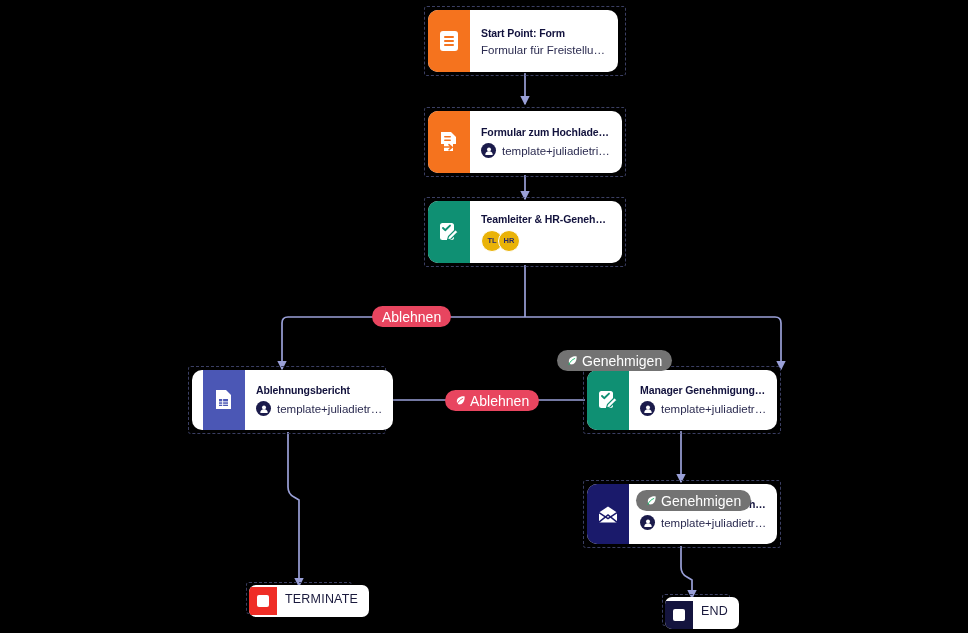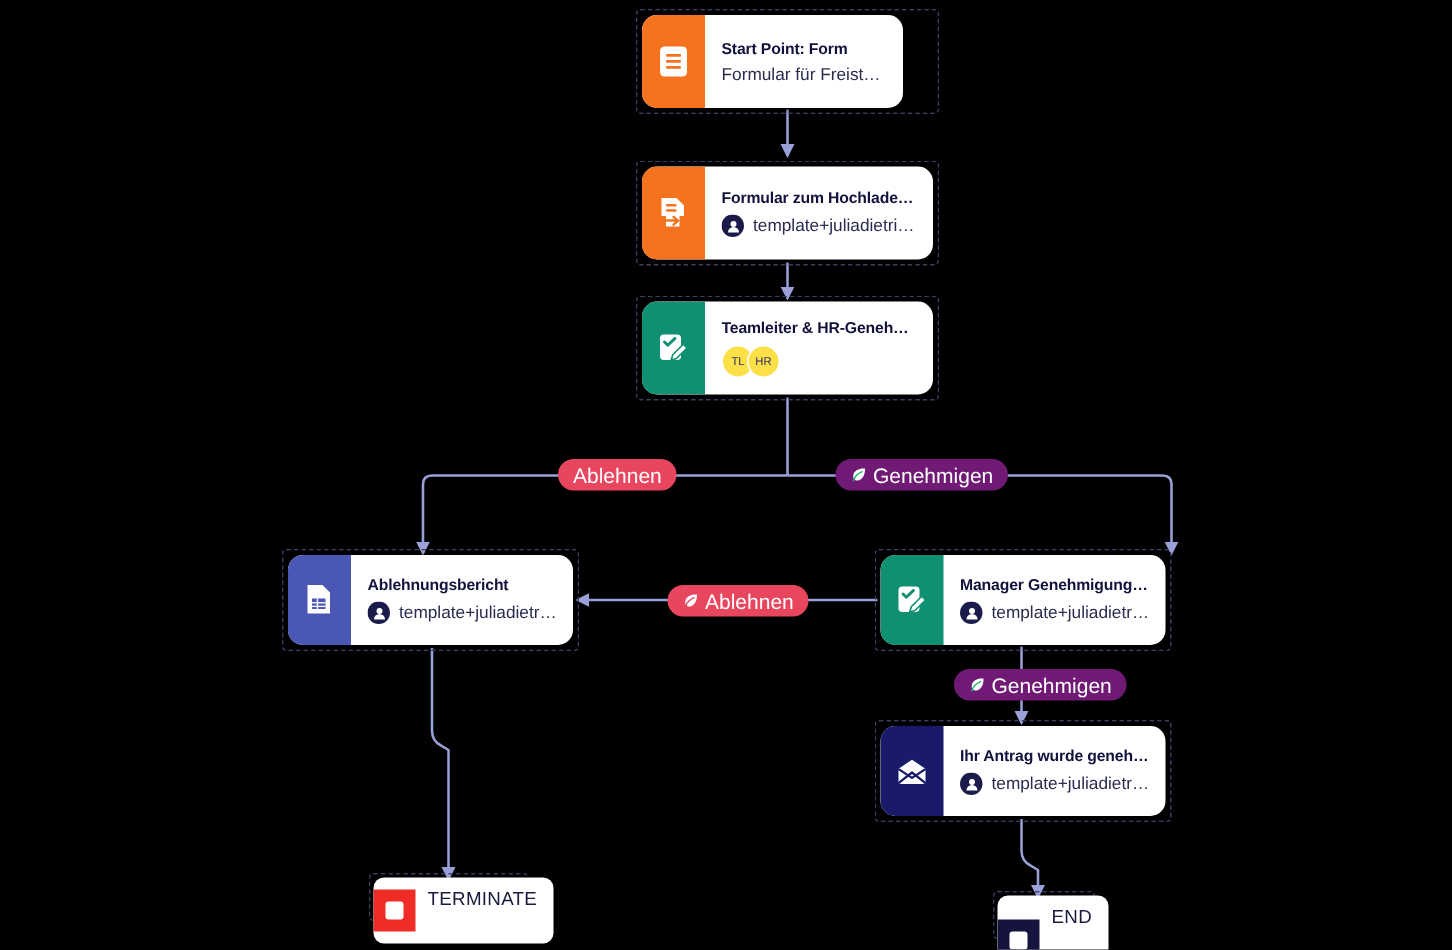--- a/index.html
+++ b/index.html
@@ -94,24 +94,24 @@
     justify-content: center;
   }
   .chips {
     display: flex;
     align-items: center;
   }
   .chip {
     width: 20px;
     height: 20px;
     border-radius: 50%;
-    background: #fde047;
+    background: #eab308;
     color: #2d2d66;
     font-size: 7.5px;
-    font-weight: normal;
+    font-weight: bold;
     display: flex;
     align-items: center;
     justify-content: center;
     border: 1px solid #ffffff;
   }
   .chip + .chip { margin-left: -5px; }
 
   
   .pill {
     position: absolute;
@@ -120,21 +120,21 @@
     display: flex;
     align-items: center;
     gap: 4px;
     padding: 0 10px;
     font-size: 14px;
     color: #ffffff;
     white-space: nowrap;
     box-sizing: border-box;
   }
   .pill-reject { background: #e8455f; }
-  .pill-approve { background: #701a75; }
+  .pill-approve { background: #737373; margin-top: 44px; }
 
   
   .terminal {
     position: absolute;
     display: flex;
     align-items: center;
     background: #ffffff;
     border-radius: 7px;
     overflow: hidden;
     box-shadow: 0 1px 3px rgba(0,0,0,0.4);
@@ -146,21 +146,21 @@
     align-items: center;
     justify-content: center;
   }
   .terminal-icon .sq {
     width: 12px;
     height: 12px;
     background: #ffffff;
     border-radius: 2px;
   }
   .terminal-label {
-    padding: 0 11px 16px 8px;
+    padding: 0 11px 4px 8px;
     font-size: 12.5px;
     color: #1a1a3d;
     letter-spacing: 0.2px;
     line-height: 28px;
   }
   .term-red .terminal-icon { background: #ef2d26; }
   .term-navy .terminal-icon { background: #14143e; }
 </style>
 </head>
 <body>
@@ -189,21 +189,21 @@
 
       <path d="M 681 431 L 681 482"></path>
 
       <path d="M 288 432 L 288 487 Q 288 494 294 497 L 299 500 L 299 586"></path>
 
       <path d="M 681 546 L 681 567 Q 681 574 687 577 L 692 580 L 692 598"></path>
     </g>
   </svg>
 
   <div class="node-sel" style="left:424px; top:6px; width:202px; height:70px;"></div>
-  <div class="node" style="left:428px; top:10px; width:174px; height:62px;">
+  <div class="node" style="left:428px; top:10px; width:190px; height:62px;">
     <div class="node-icon" style="background:#f5731e;">
       <svg width="20" height="22" viewBox="0 0 20 22">
         <rect x="1" y="1" width="18" height="20" rx="3" fill="#ffffff"></rect>
         <rect x="5" y="6" width="10" height="1.9" rx="0.9" fill="#f5731e"></rect>
         <rect x="5" y="10" width="10" height="1.9" rx="0.9" fill="#f5731e"></rect>
         <rect x="5" y="14" width="10" height="1.9" rx="0.9" fill="#f5731e"></rect>
       </svg>
     </div>
     <div class="node-body">
       <div class="node-title">Start Point: Form</div>
@@ -250,21 +250,21 @@
     <div class="node-body">
       <div class="node-title">Teamleiter &amp; HR-Genehmigu...</div>
       <div class="chips">
         <span class="chip">TL</span>
         <span class="chip">HR</span>
       </div>
     </div>
   </div>
 
   <div class="node-sel" style="left:188px; top:366px; width:198px; height:68px;"></div>
-  <div class="node" style="left:192px; top:370px; width:190px; height:60px;">
+  <div class="node" style="left:192px; top:370px; width:190px; height:60px;padding-left:11px;">
     <div class="node-icon" style="background:#4b57b5;">
       <svg width="20" height="22" viewBox="0 0 20 22">
         <path d="M2 1 h10 l5 5 v14 h-15 z" fill="#ffffff"></path>
         <rect x="5" y="10" width="9" height="7" fill="#4b57b5"></rect>
         <rect x="5" y="12.4" width="9" height="0.9" fill="#ffffff"></rect>
         <rect x="5" y="14.8" width="9" height="0.9" fill="#ffffff"></rect>
         <rect x="8.2" y="10" width="0.9" height="7" fill="#ffffff"></rect>
       </svg>
     </div>
     <div class="node-body">

